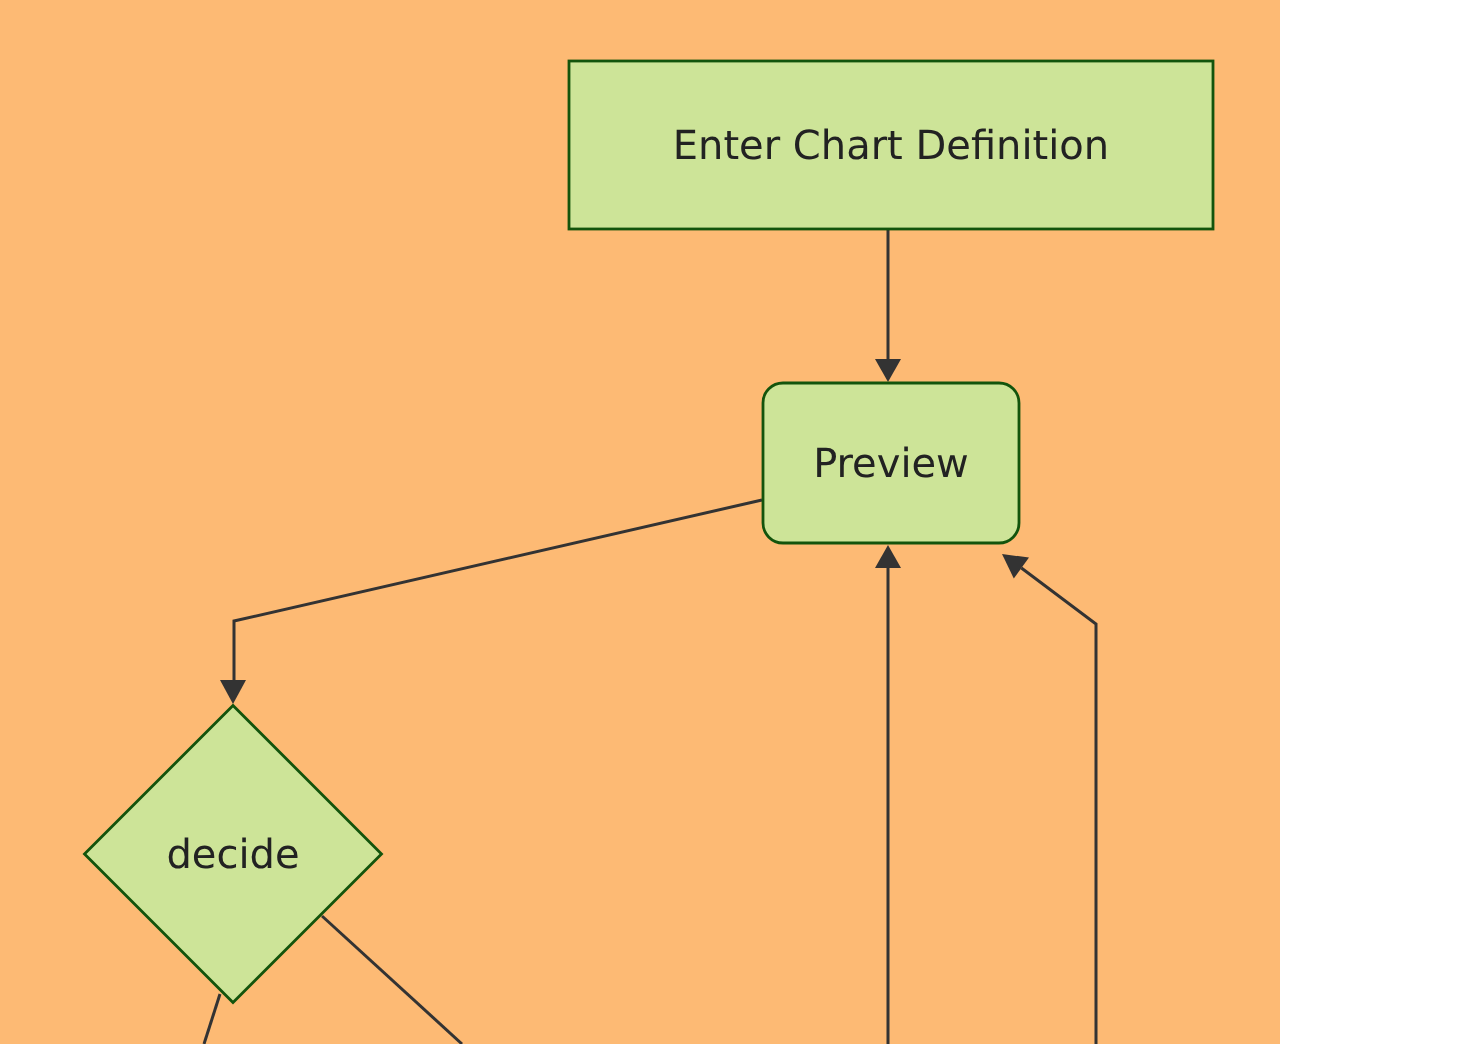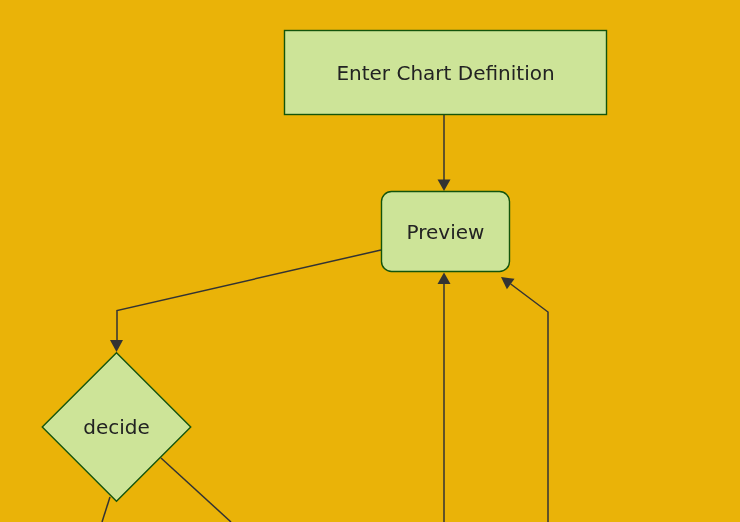--- a/index.html
+++ b/index.html
@@ -2,23 +2,23 @@
 <html><head>
 <meta charset="utf-8">
 <style>
   html, body {
     margin: 0;
     padding: 0;
     background: #ffffff;
   }
   .canvas {
     position: relative;
-    width: 740px;
+    width: 640px;
     height: 522px;
-    background: #eab308;
+    background: #fdba74;
     overflow: hidden;
     font-family: "DejaVu Sans", "Liberation Sans", sans-serif;
   }
   svg { display: block; }
   .edge {
     fill: none;
     stroke: #333333;
     stroke-width: 1.5;
   }
   .arrowhead {

